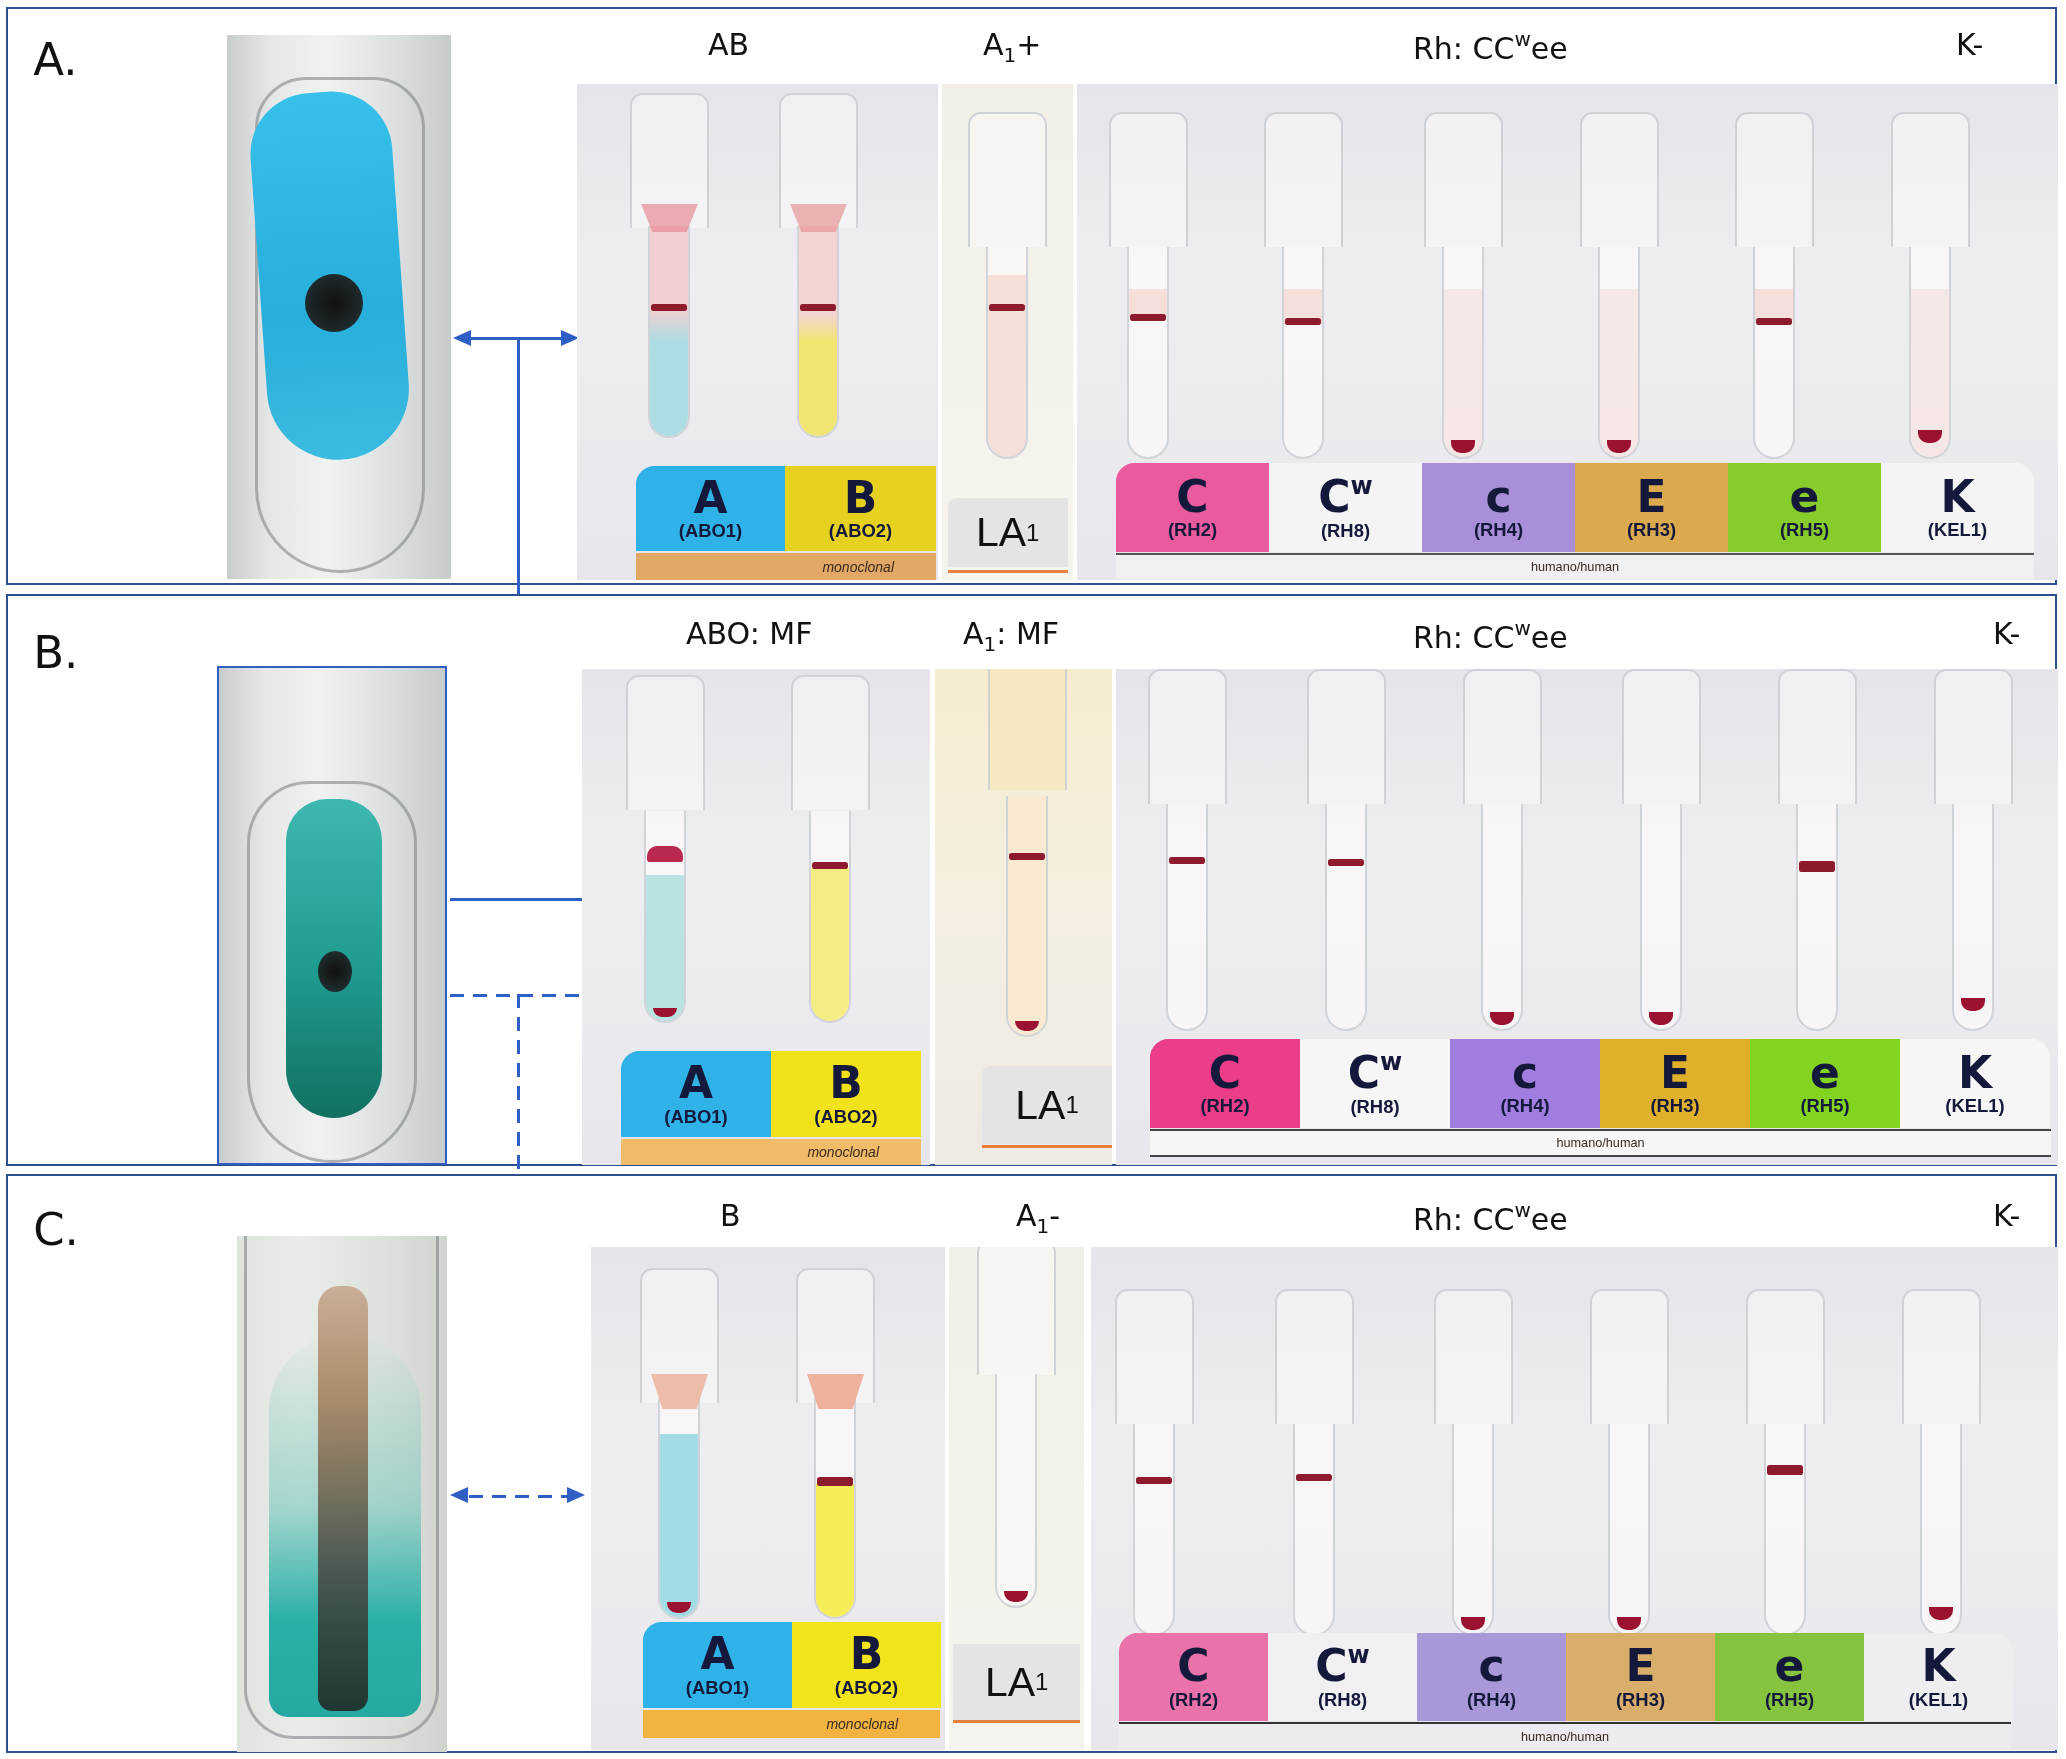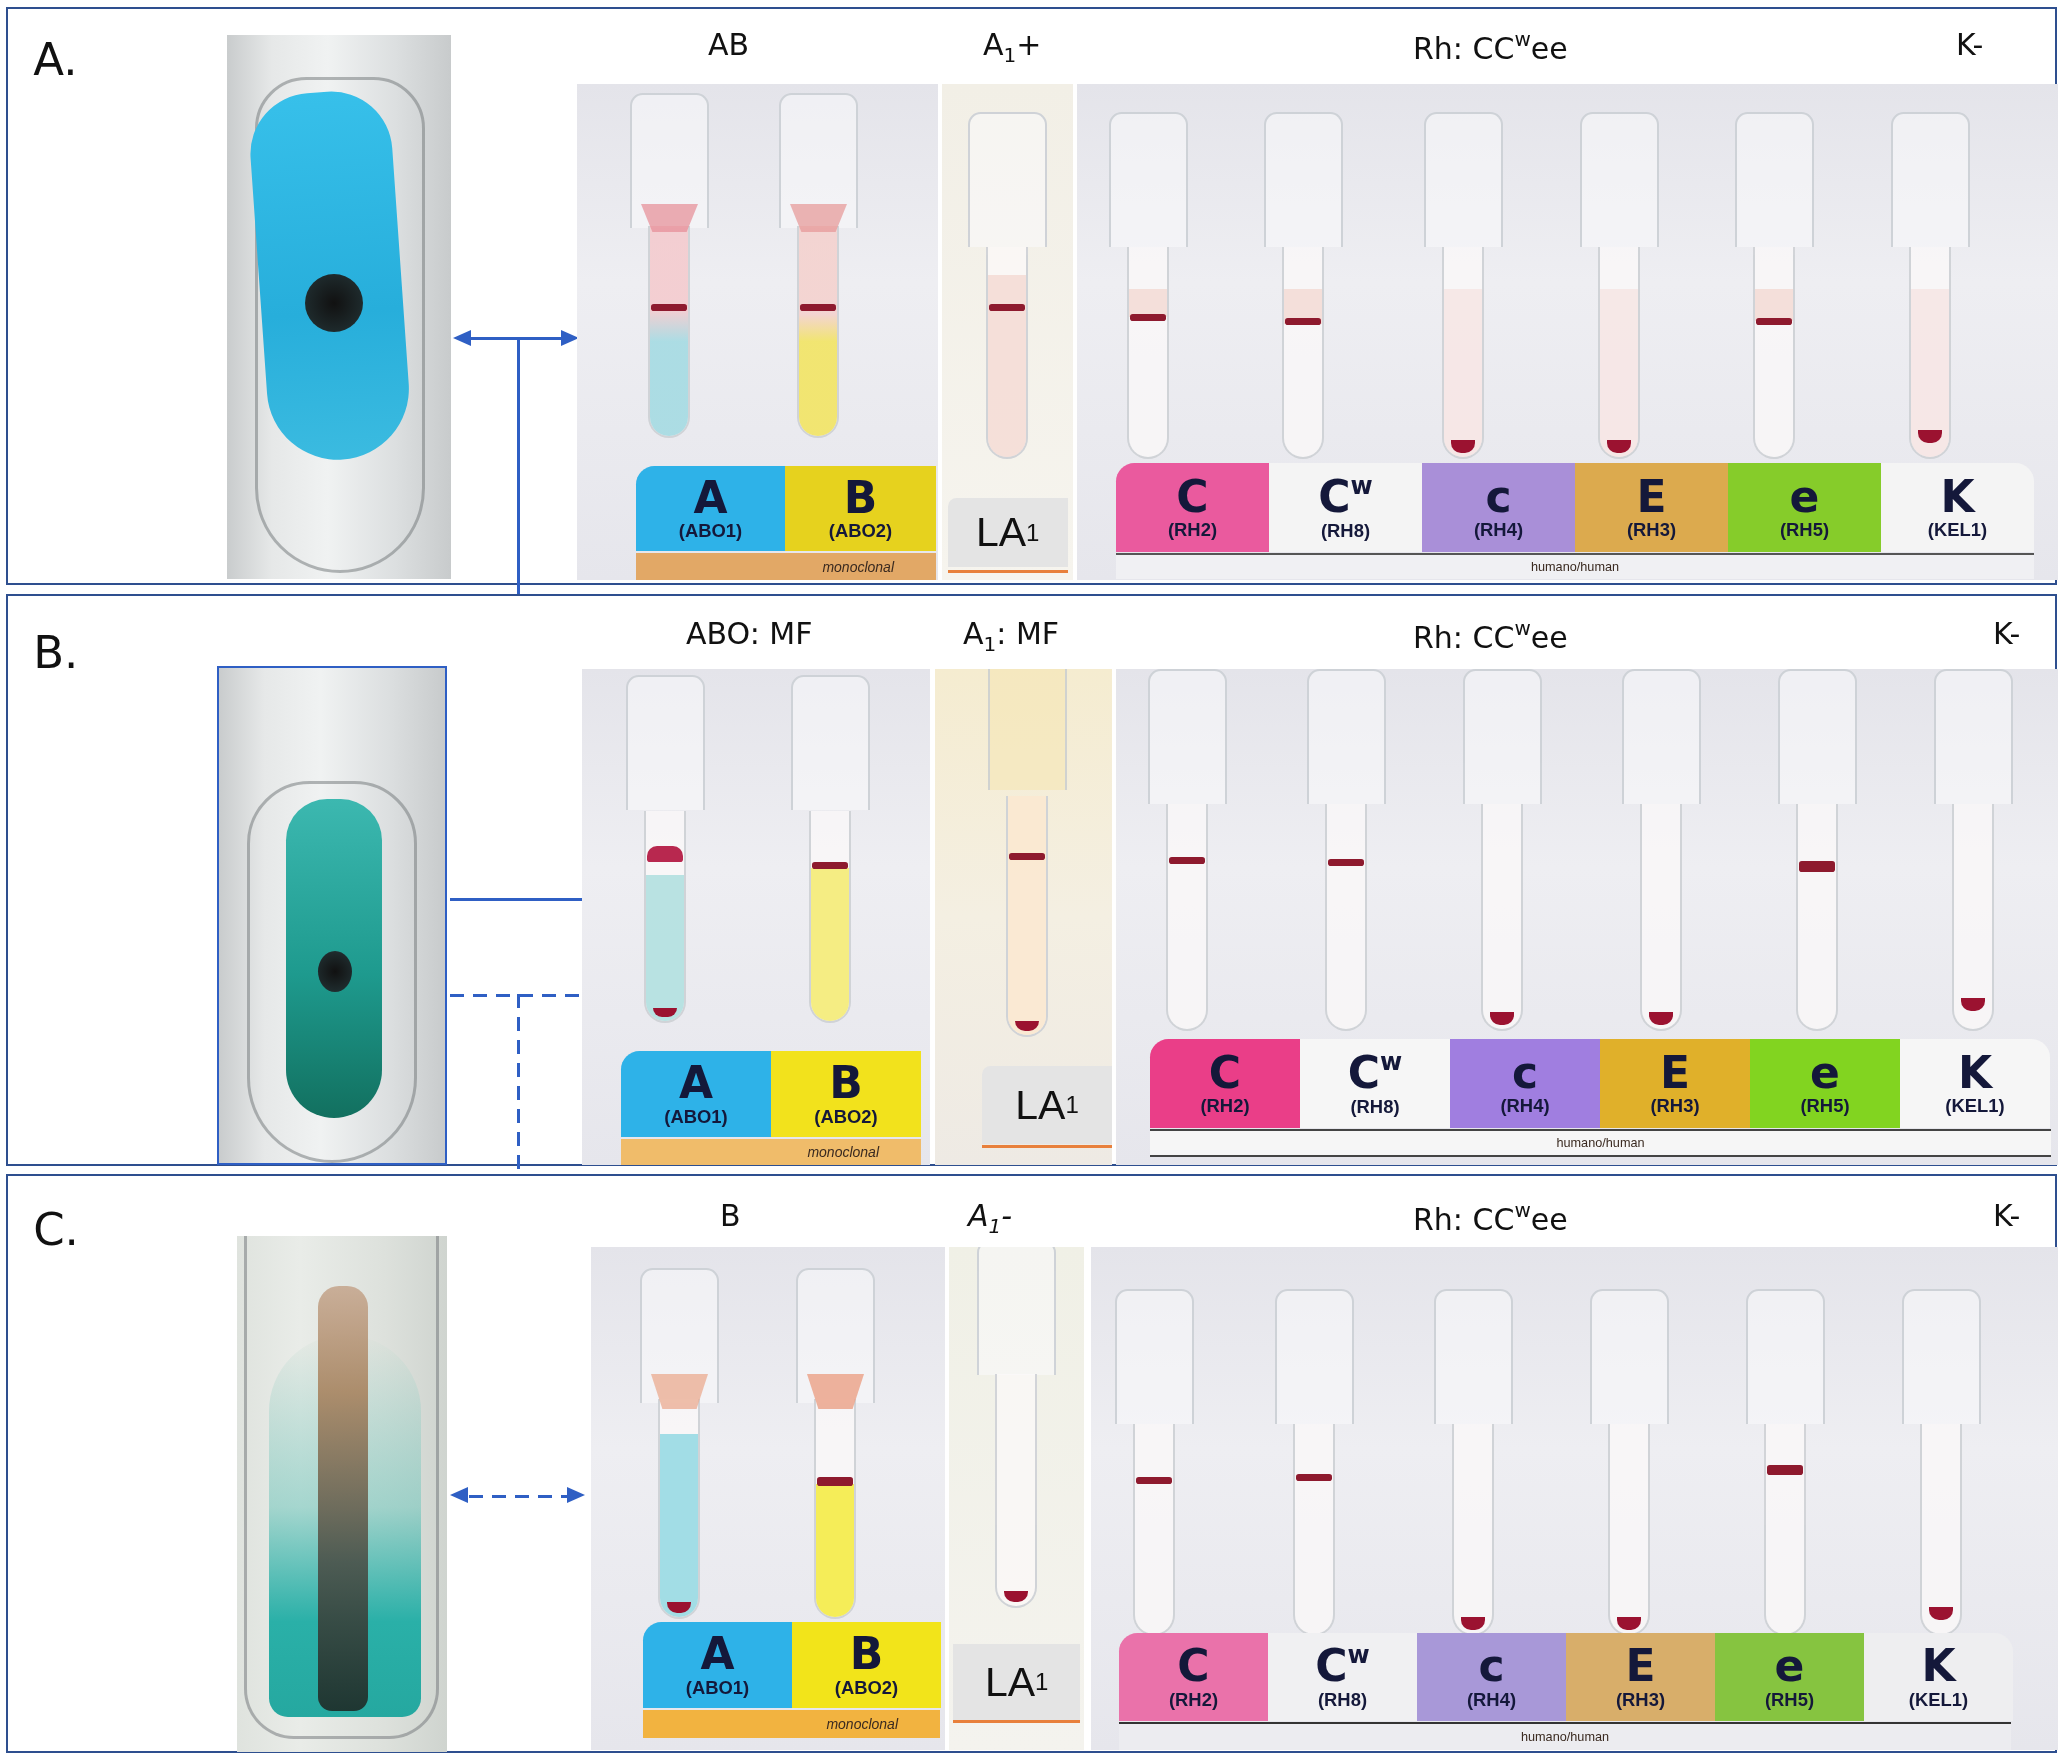--- a/index.html
+++ b/index.html
@@ -314,21 +314,21 @@
   </div>
   <div class="strip" style="left:34px;top:460px;width:901px;height:24px;background:#f6f6f6;border-top:2.8px solid #444;border-bottom:2.8px solid #444;font-style:normal;font-size:12.7px;">
       <span>humano/human</span>
     </div>
 </div>
 
 <div class="panel" style="top:1174px;height:579px;">
   <div class="panel-letter" style="top:27px;">C.</div>
 </div>
 <div class="hdr" style="left:720px;top:1198px;"><span>B</span></div>
-<div class="hdr" style="left:968px;top:1198px;font-style:italic;"><span>A</span><sub>1</sub><span>-</span></div>
+<div class="hdr" style="left:1016px;top:1198px;"><span>A</span><sub>1</sub><span>-</span></div>
 <div class="hdr" style="left:1413px;top:1198px;"><span>Rh: CC</span><sup>w</sup><span>ee</span></div>
 <div class="hdr" style="left:1993px;top:1198px;"><span>K-</span></div>
 
 <div class="photo" style="left:237px;top:1236px;width:210px;height:516px;background:linear-gradient(90deg,#dfe3de,#e9ece8 30%,#dde1dc 70%,#cfd4cf);">
   <div class="liquid" style="left:32px;top:99px;width:152px;height:382px;border-radius:113px 113px 28px 28px;background:linear-gradient(180deg,rgba(220,225,215,0.2) 0%,rgba(120,200,190,0.6) 45%,#2ab0a8 75%,#25a8a0 100%);"></div>
   <div class="liquid" style="left:81px;top:50px;width:50px;height:425px;border-radius:21px 21px 14px 14px;background:linear-gradient(180deg,#c6a890 0%,#a88460 25%,#4a5048 65%,#1e2a26 100%);opacity:0.9;"></div>
   <div class="glass" style="left:7px;top:0;width:195px;height:503px;border-radius:0 0 50px 50px;"></div>
 </div>
 
 <div class="arrow-l" style="left:450px;top:1487px;"></div>

